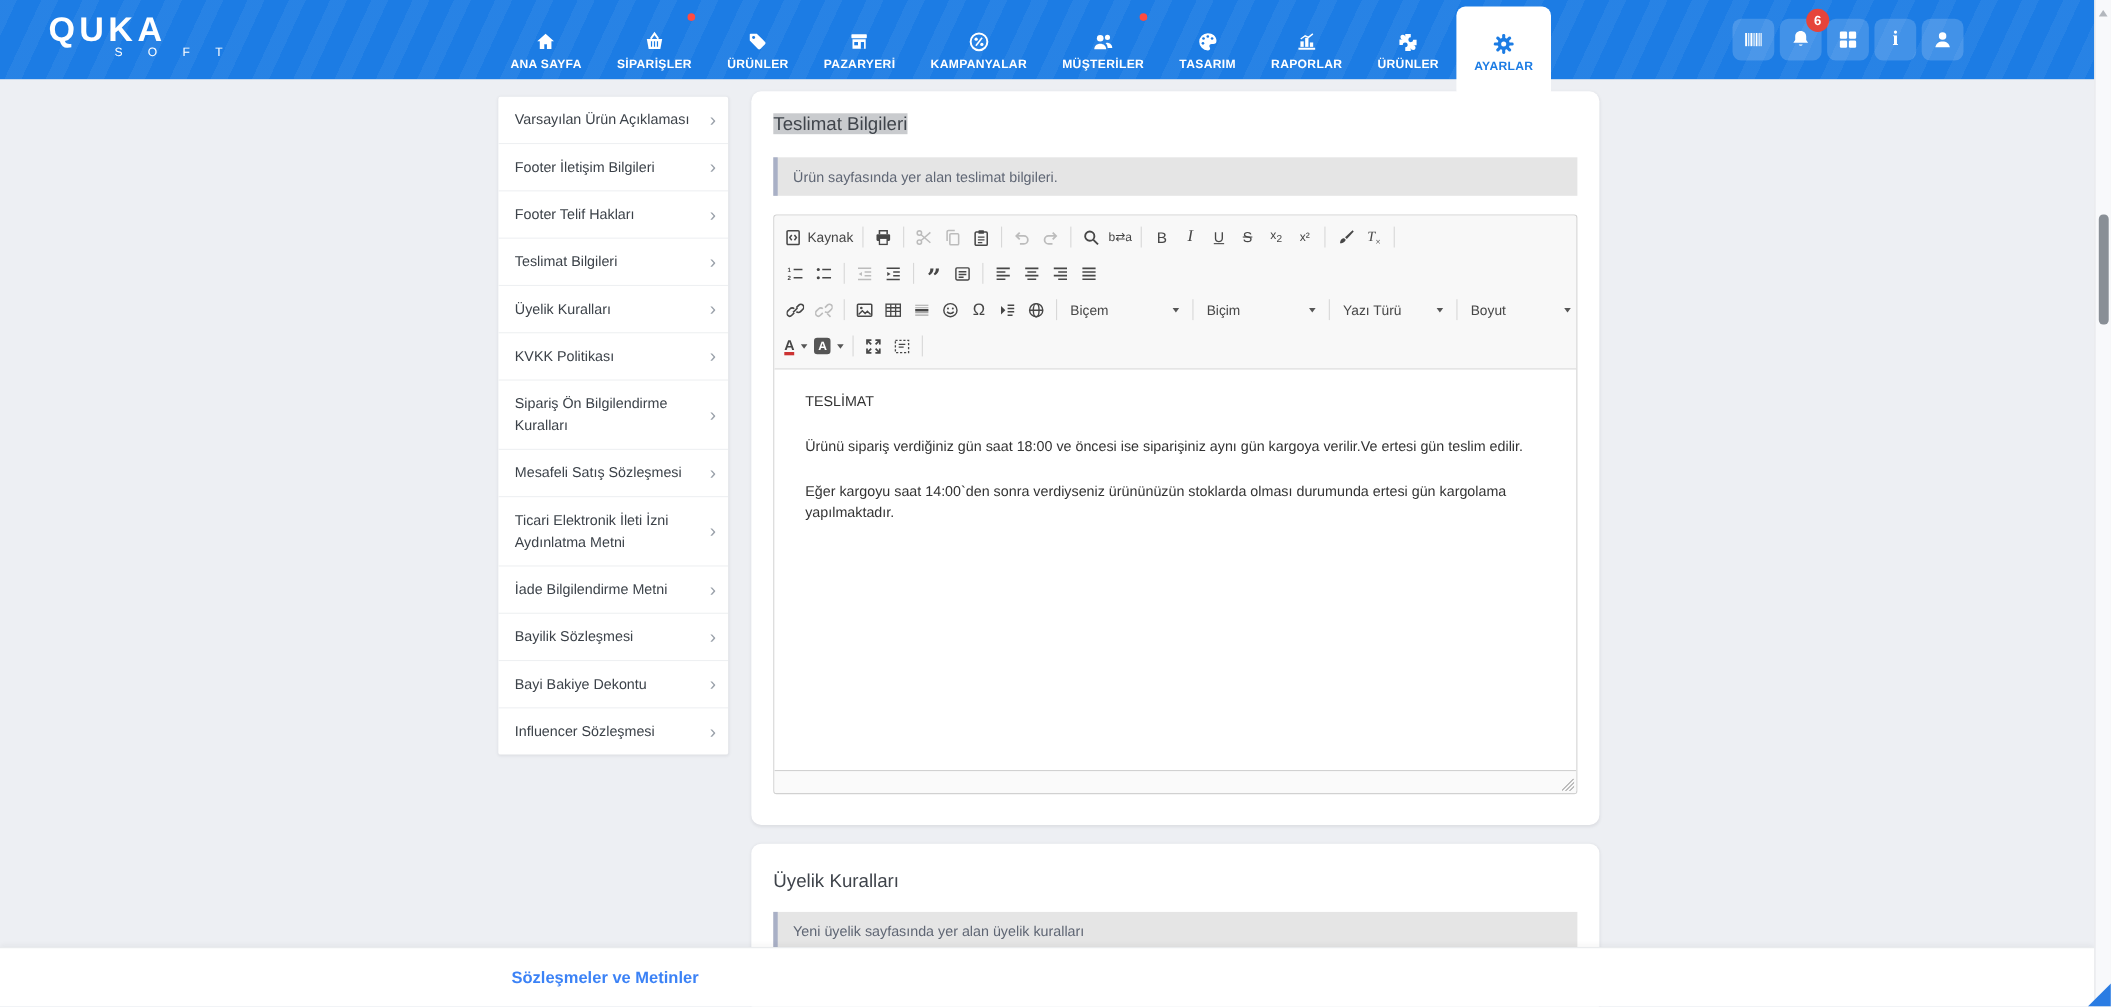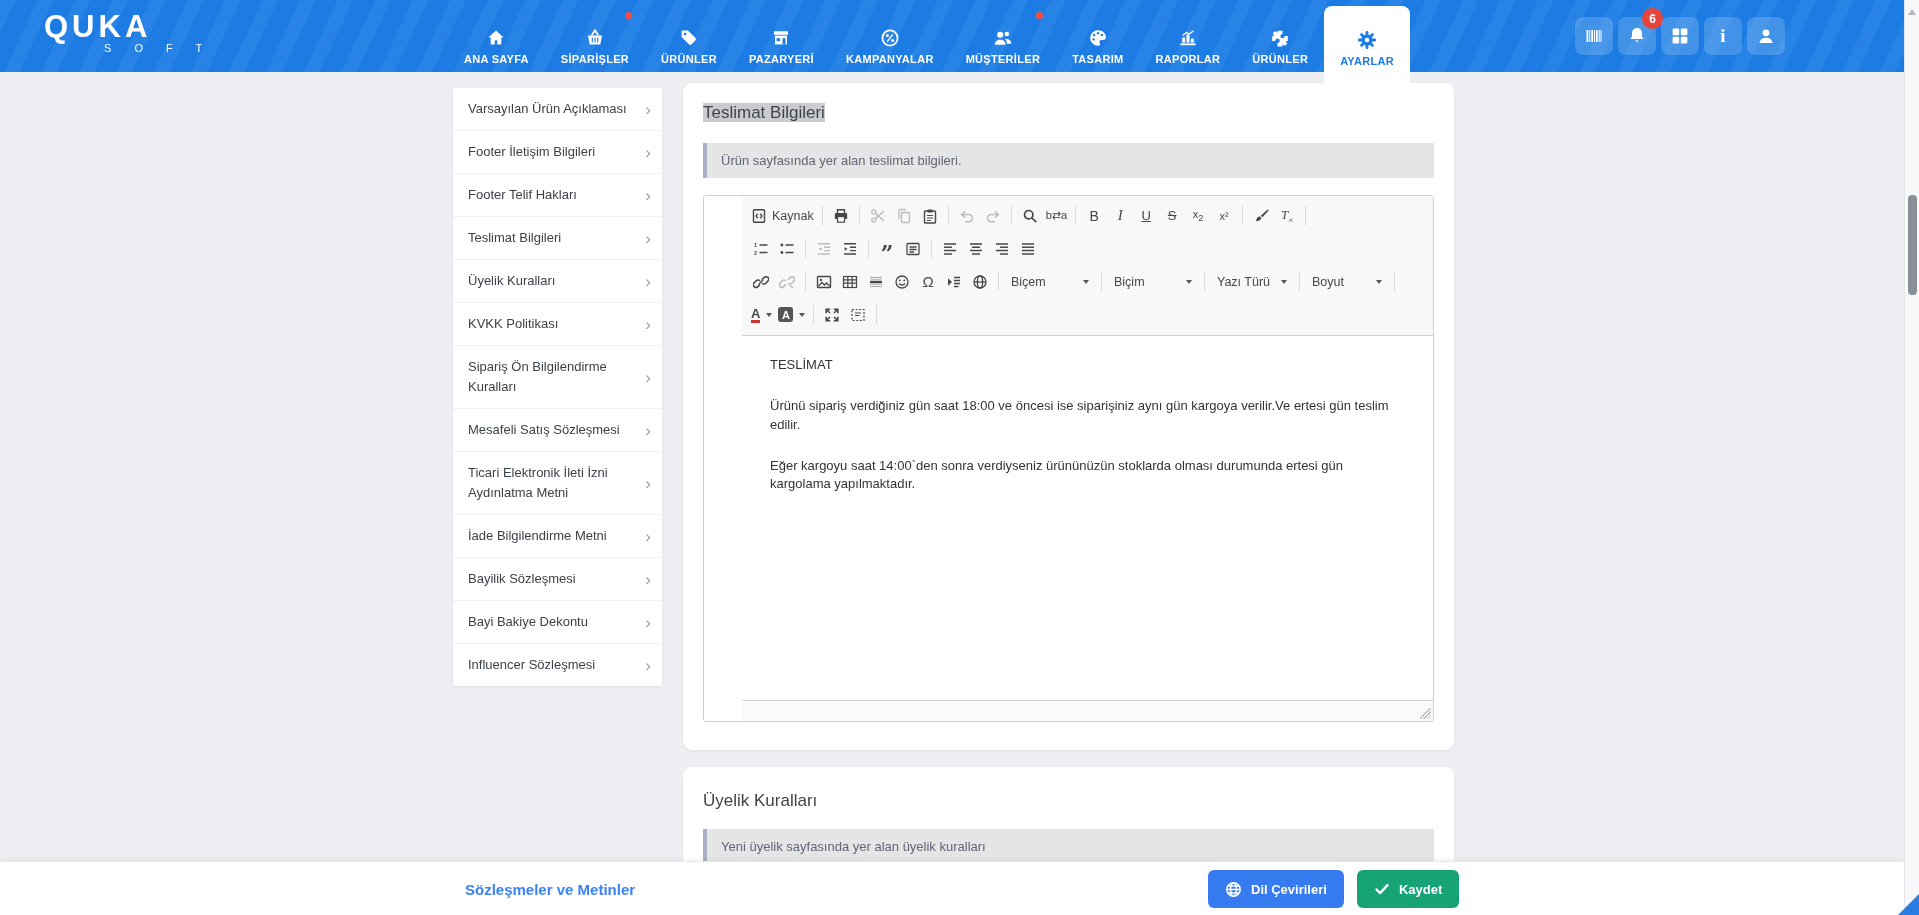--- a/index.html
+++ b/index.html
@@ -47,32 +47,32 @@
 .card1 { left:683px; top:83px; width:771px; height:667px; }
 .card2 { left:683px; top:767px; width:771px; height:240px; }
 .card-title { padding:20px 20px 0; font-size:17px; color:#3f444b; }
 .card2 .card-title { padding-top:24px; }
 .hl { background:#c9cbce; }
 .note { margin:20px 20px 0; background:#e5e5e5; border-left:4px solid #a9b0c6; color:#5f6674; font-size:13px; padding:10px 14px; }
 .card2 .note { margin-top:18px; }
 
 
 .ck { position:absolute; left:20px; top:112px; right:20px; bottom:28px; border:1px solid #d1d1d1; border-radius:3px;
-  display:flex; flex-direction:column; overflow:hidden; background:#fff;padding-left:38px; }
+  display:flex; flex-direction:column; overflow:hidden; background:#fff; }
 .ck-toolbar { background:#f8f8f8; border-bottom:1px solid #d1d1d1; padding:3px 6px 4px; }
 .ck-row { display:flex; align-items:center; height:33px; }
 .tbtn { min-width:26px; height:24px; display:flex; align-items:center; justify-content:center; color:#474747;
   border-radius:2px; cursor:pointer; padding:0 3px; }
 .tbtn.dis { color:#bcbcbc; }
 .tsep { width:1px; height:19px; background:#d8d8d8; margin:0 5px; flex:none; }
 .tlabel { font-size:12.5px; margin-left:5px; }
 .glyph { font-size:13px; font-weight:normal; font-family:"Liberation Serif","DejaVu Serif",serif; }
 .glyph.sans { font-family:"Liberation Sans","DejaVu Sans",sans-serif; }
 .quote-g { font-size:22px; line-height:10px; font-family:"DejaVu Serif",serif; font-weight:bold; padding-top:8px; }
-.ckdd { display:flex; align-items:center; height:24px; padding:0 7px; color:#474747; font-size:12.5px; cursor:pointer; }
+.ckdd { display:flex; align-items:center; height:24px; padding:0 7px; color:#474747; font-size:12.5px; cursor:pointer;gap:21px; }
 .ckdd .cw68 { width:66px; } .ckdd .cw58 { width:58px; }
 .caret { width:0; height:0; border-left:3.5px solid transparent; border-right:3.5px solid transparent;
   border-top:4.5px solid #565656; margin-left:6px; flex:none; }
 .acolor { font-size:13px; font-weight:bold; border-bottom:3px solid #c33; line-height:13px; }
 .abg { font-size:11px; font-weight:bold; background:#555; color:#fff; width:15px; height:15px; border-radius:3px;
   display:flex; align-items:center; justify-content:center; }
 .ck-body { flex:1; background:#fff; padding:20px 16px 16px; font-size:13px; color:#333; line-height:1.45; overflow:hidden; cursor:text; }
 .ck-body p { margin:0 12px 22px; }
 .ck-foot { height:21px; background:#fafafa; border-top:1px solid #d1d1d1; position:relative; }
 .grip { position:absolute; right:2px; bottom:2px; width:11px; height:11px; cursor:nwse-resize;
@@ -612,40 +612,20 @@
     </div>
   </div>
 
   <div class="card card2">
     <div class="card-title"><span>Üyelik Kuralları</span></div>
     <div class="note">Yeni üyelik sayfasında yer alan üyelik kuralları</div>
   </div>
 
   <div class="footer">
     <div class="footer-title">Sözleşmeler ve Metinler</div>
-    <div class="fbtns">
-      <button class="btn btn-blue">
-        <span>
-            <svg width="17" height="17" viewBox="0 0 16 16" fill="none" stroke="#fff" stroke-width="1.4">
-              <circle cx="8" cy="8" r="6.3"></circle>
-              <ellipse cx="8" cy="8" rx="2.8" ry="6.3"></ellipse>
-              <path d="M1.7 8h12.6M2.6 4.8h10.8M2.6 11.2h10.8"></path>
-            </svg>
-          </span>
-        <span>Dil Çevirileri</span>
-      </button>
-      <button class="btn btn-green">
-        <span>
-            <svg width="16" height="16" viewBox="0 0 16 16" fill="none" stroke="#fff" stroke-width="2.4" stroke-linecap="round" stroke-linejoin="round">
-              <path d="M2.5 8.5l3.6 3.6 7.4-8"></path>
-            </svg>
-          </span>
-        <span>Kaydet</span>
-      </button>
-    </div>
   </div>
 
   <div class="scrollbar">
     <div class="sb-up"></div>
     <div class="sb-thumb"></div>
   </div>
   <div class="corner"></div>
 
 </div>
 

